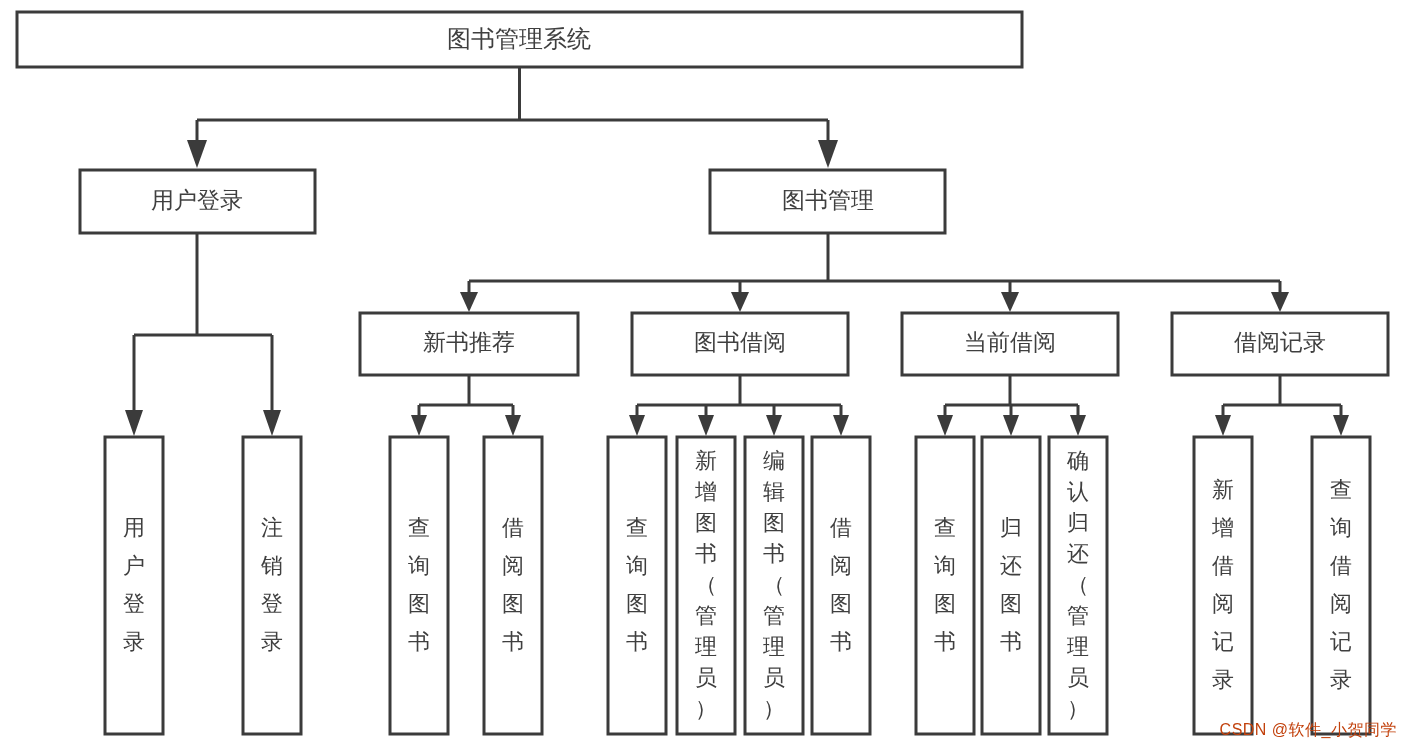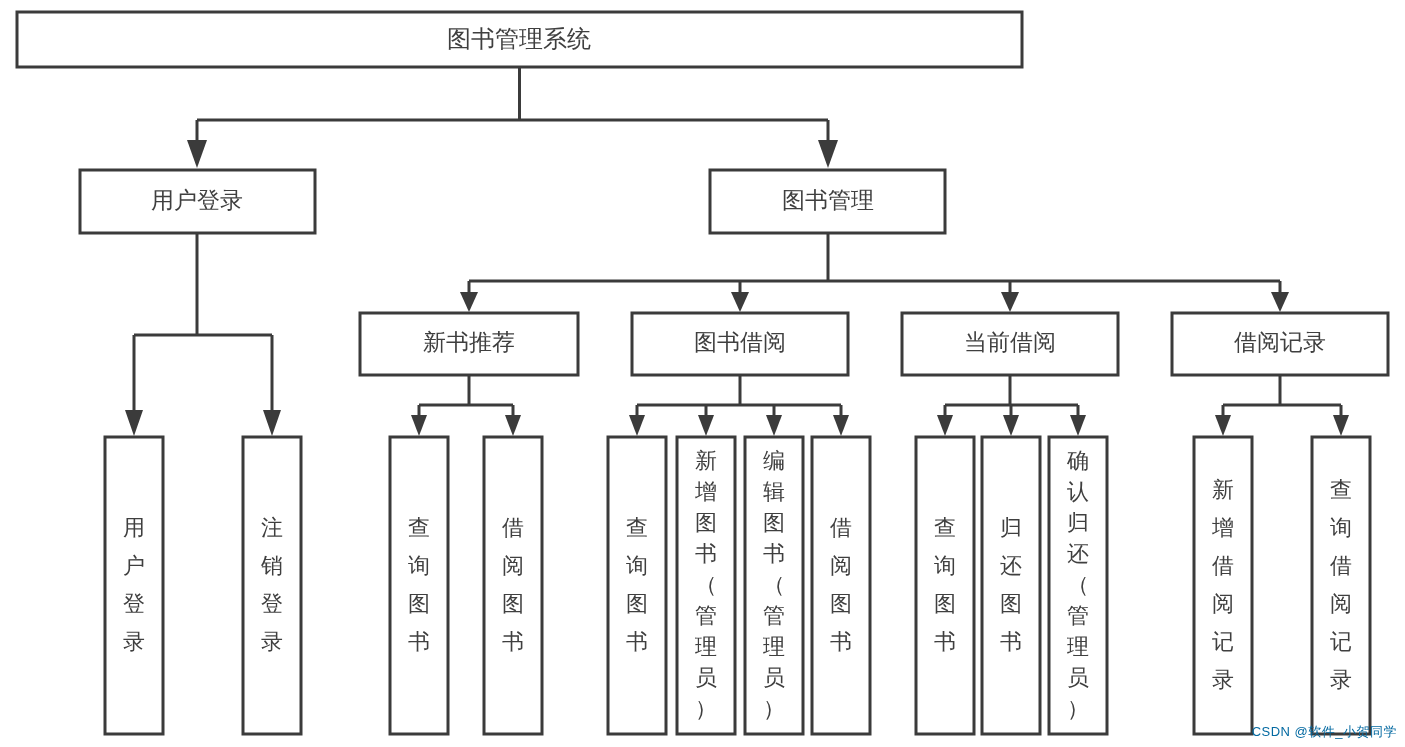--- a/index.html
+++ b/index.html
@@ -24,22 +24,22 @@
   .vlabel{
     fill:#3f3f3f;
     font-family:"Liberation Sans","DejaVu Sans",sans-serif;
     font-size:22px;
     text-anchor:middle;
     dominant-baseline:middle;
   }
   .watermark{
     position:absolute;
     right:8px;bottom:6px;
-    color:#0369a1;
-    font-size:13px;
+    color:#c2410c;
+    font-size:16px;
     font-family:"Liberation Sans","DejaVu Sans",sans-serif;
     letter-spacing:0.5px;
     white-space:nowrap;
     pointer-events:none;
   }
 </style>
 </head>
 <body>
 
 <div id="diagram-root">

